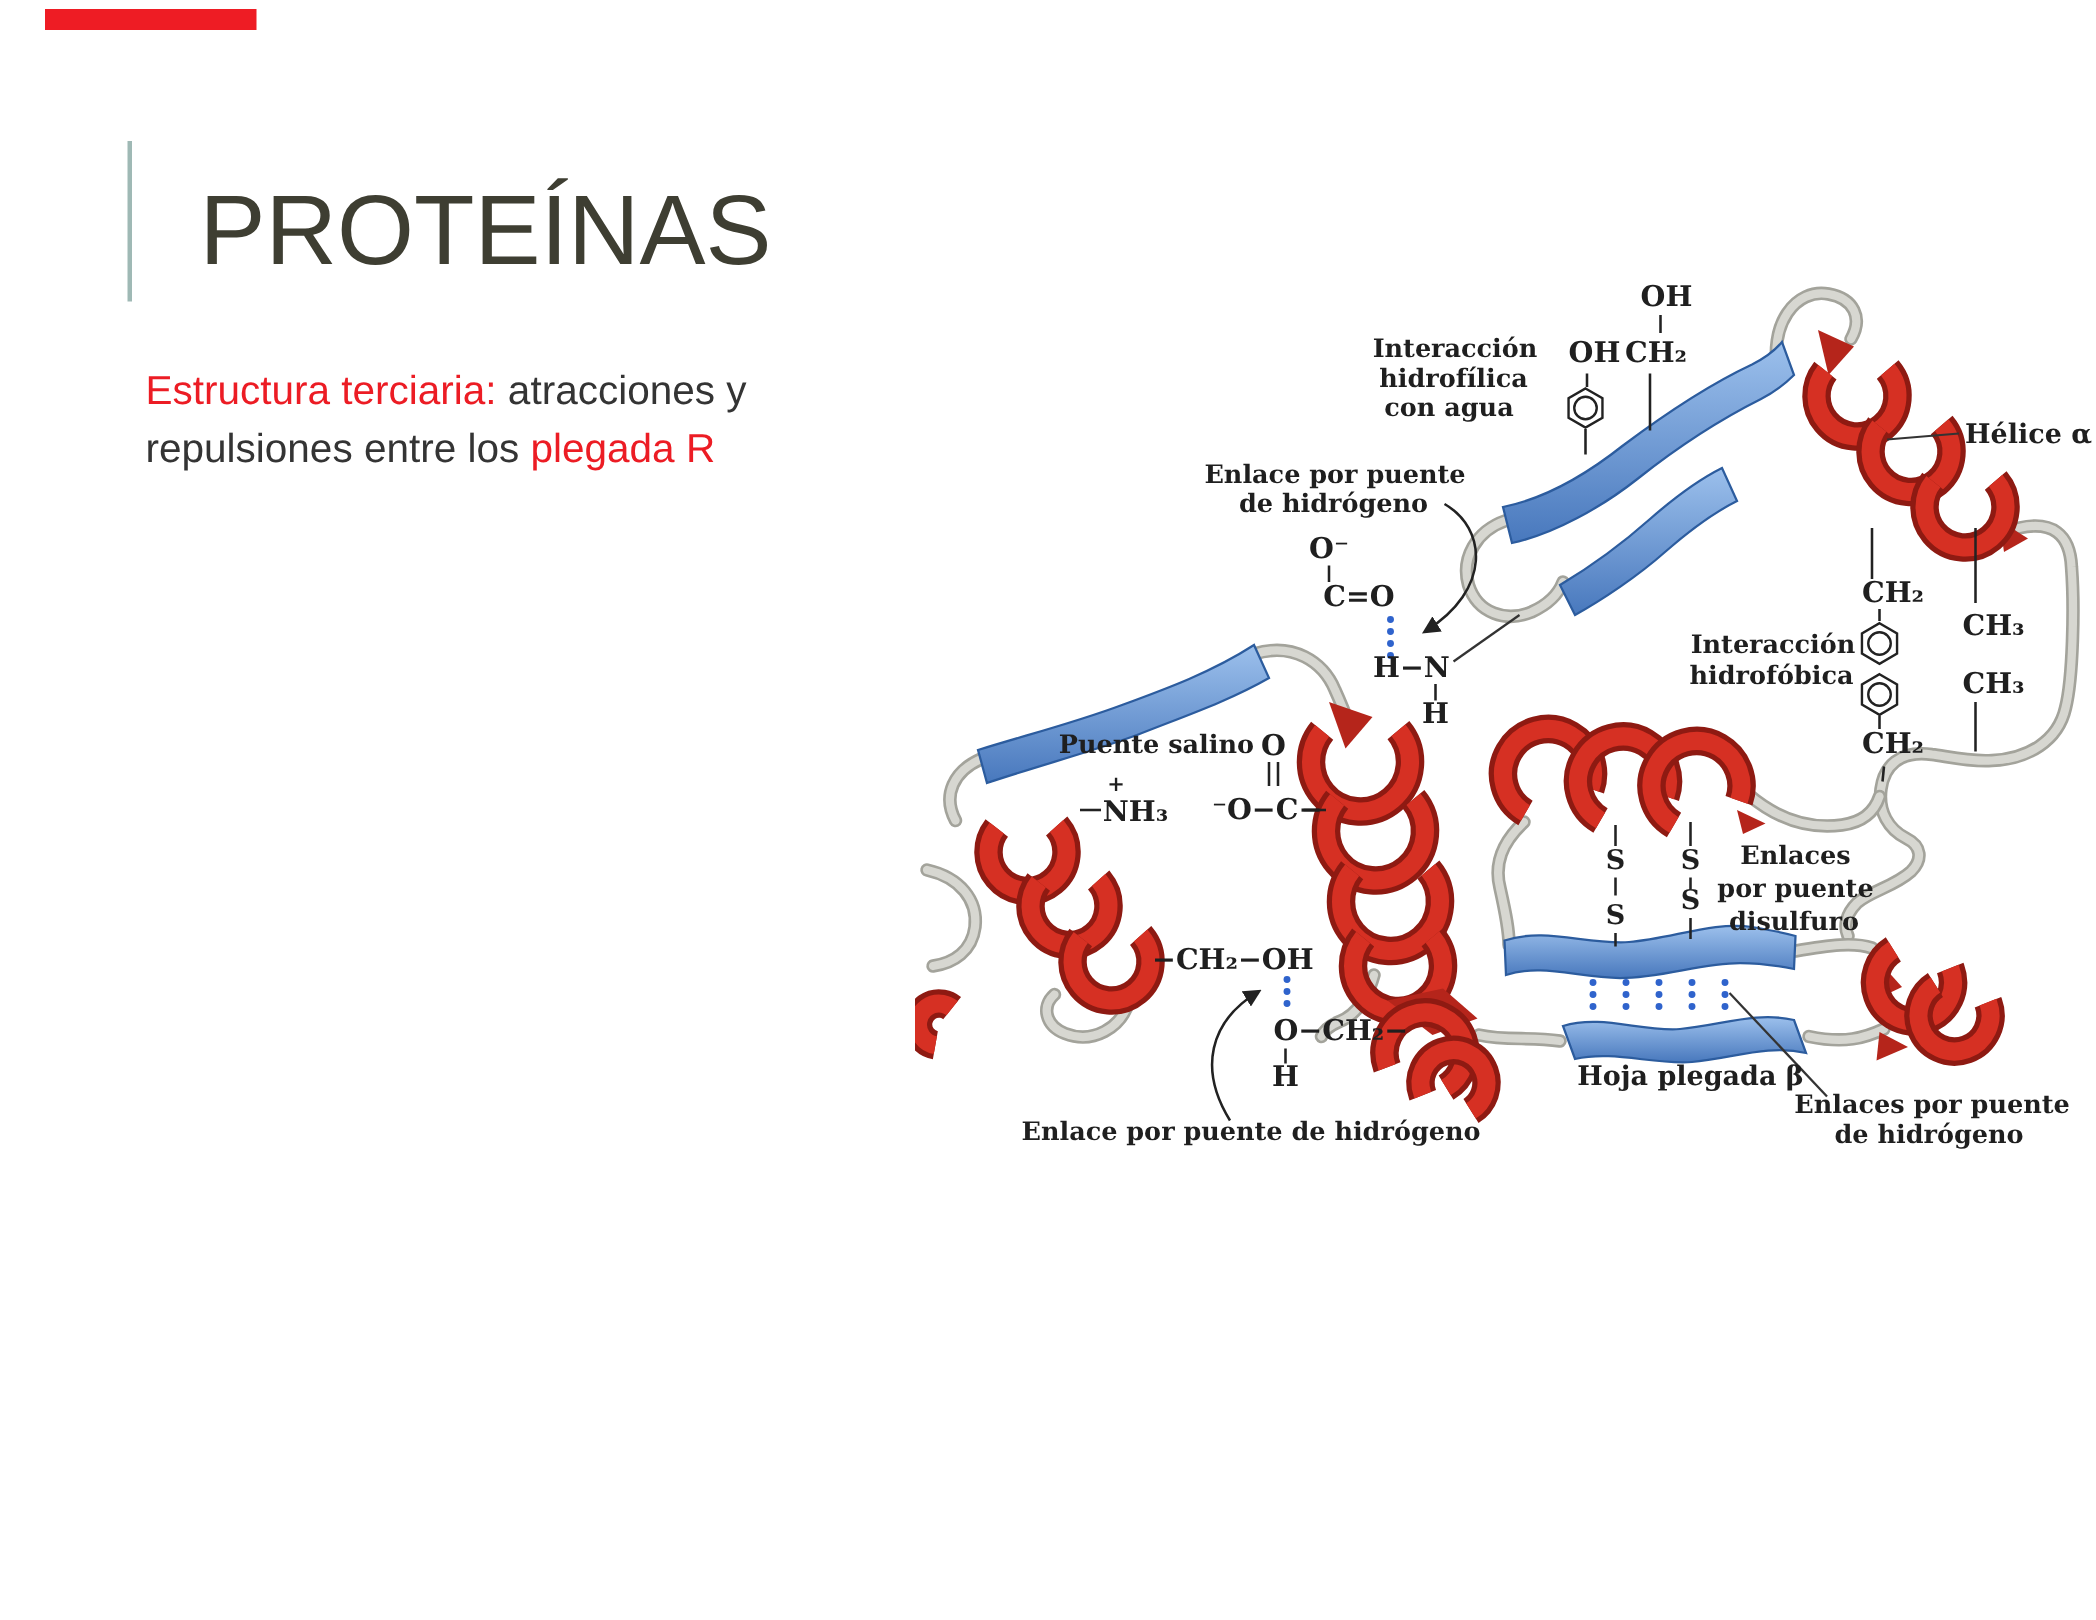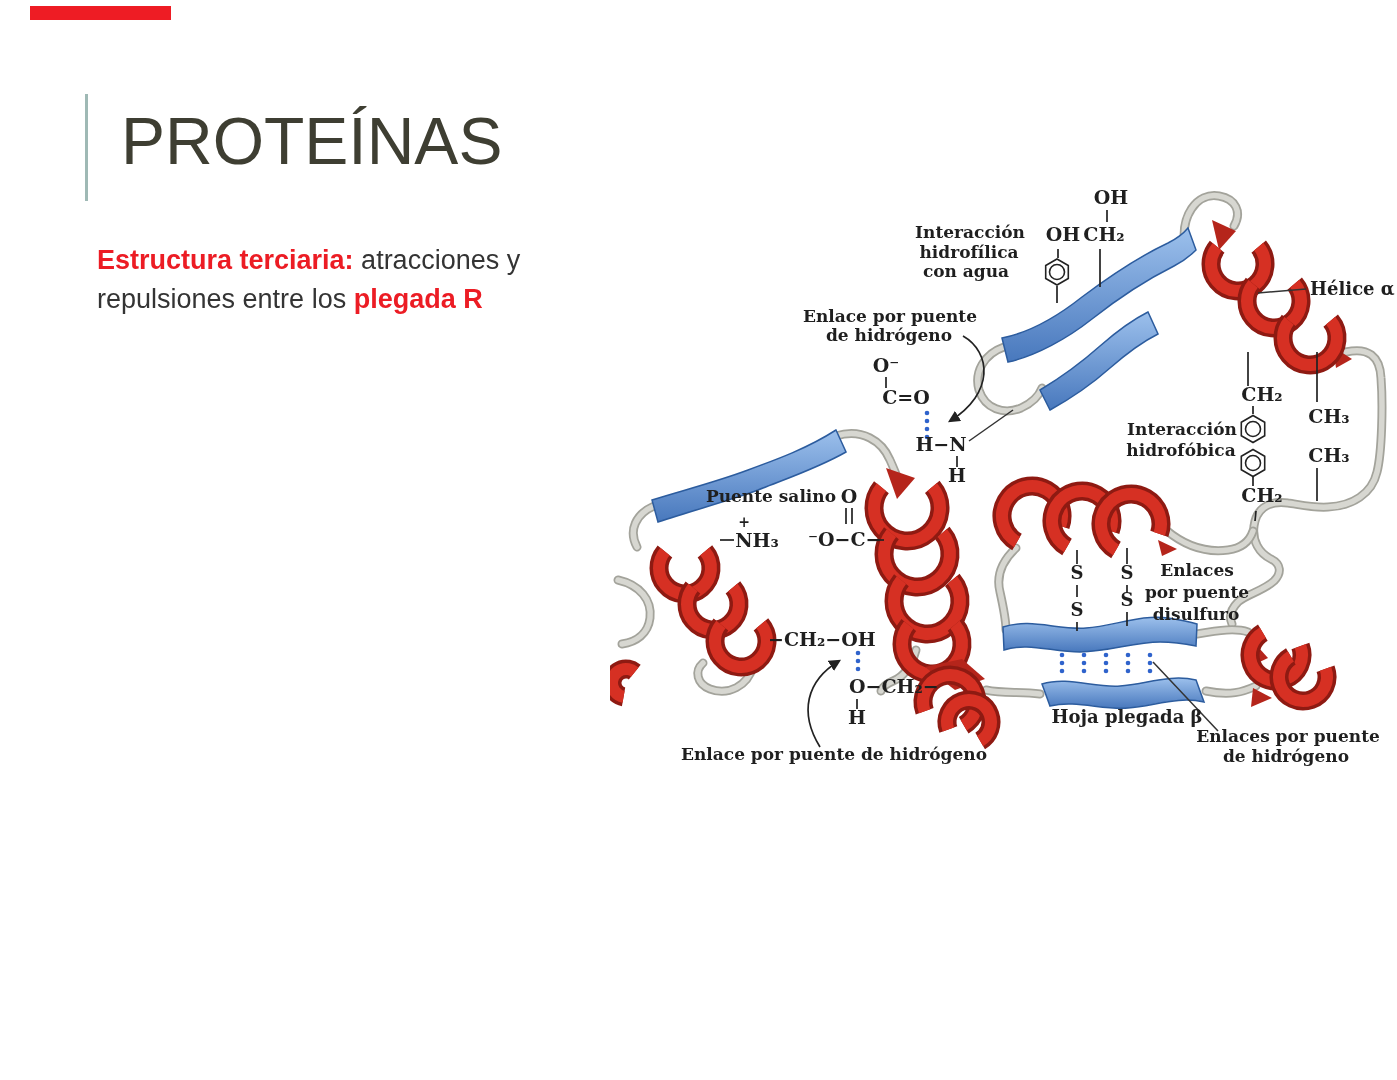--- a/index.html
+++ b/index.html
@@ -1,24 +1,24 @@
 <!DOCTYPE html>
 <html><head>
 <meta charset="utf-8">
 <style>
   html,body{margin:0;padding:0}
   body{width:1397px;height:1080px;background:#ffffff;position:relative;overflow:hidden;
        font-family:"Liberation Sans",sans-serif}
   .accent-bar{position:absolute;left:30px;top:6px;width:141px;height:14px;background:#ee1c24}
   .title-rule{position:absolute;left:85px;top:94px;width:3px;height:107px;background:#9fb9b5}
-  .page-title{position:absolute;left:121px;top:108px;margin:0;font-size:66px;font-weight:400;
+  .page-title{position:absolute;left:121px;top:108px;margin:12px;font-size:66px;font-weight:400;
               color:#3e3e32;letter-spacing:0;line-height:1;font-family:"Liberation Sans",sans-serif}
   .subtitle{position:absolute;left:97px;top:241px;width:505px;margin:0;font-size:27px;
             line-height:39px;color:#343434;font-weight:400}
-  .red-em{color:#ec1c24;font-weight:bold}
+  .red-em{color:#ec1c24;font-weight:normal}
   svg.diagram{position:absolute;left:610px;top:185px;width:787px;height:600px}
   svg text{font-family:"DejaVu Serif","DejaVu Sans",serif;font-weight:bold;fill:#1f1f1f}
   .lbl{font-size:17px}
   .frm{font-size:19px}
   .md{font-size:18px}
   .sm{font-size:14px}
   .st-o{fill:none;stroke:#a3a39b;stroke-width:9;stroke-linecap:round}
   .st-i{fill:none;stroke:#d7d7d1;stroke-width:5.5;stroke-linecap:round}
   .co{fill:none;stroke:#8e1a12;stroke-width:19}
   .ci{fill:none;stroke:#d63023;stroke-width:12}

